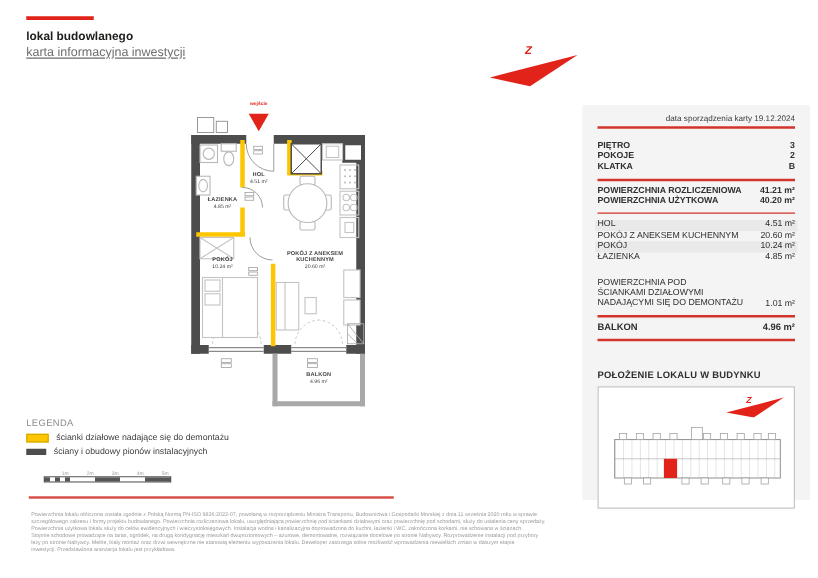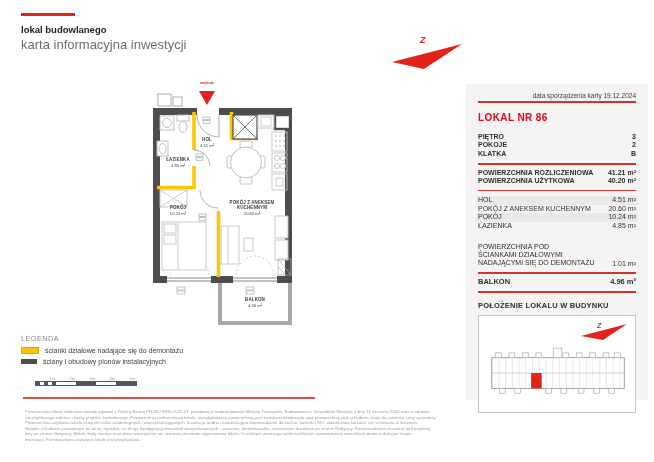--- a/index.html
+++ b/index.html
@@ -3,21 +3,21 @@
 <meta charset="utf-8">
 <style>
   html,body{margin:0;padding:0;background:#ffffff;}
   .page{position:relative;width:654px;height:462px;background:#fff;overflow:hidden;
         font-family:"Liberation Sans",sans-serif;color:#2e2e2e;}
 
   
   .brand{position:absolute;left:21px;top:13px;}
   .brand-rule{width:54px;height:3px;background:#e2231a;margin-bottom:8px;}
   .brand-title{font-size:9.5px;font-weight:bold;color:#1d1d1b;}
-  .brand-sub{font-size:13px;color:#6e6e6e;margin-top:2px;}
+  .brand-sub{font-size:10px;color:#6e6e6e;margin-top:2px;text-decoration:underline;}
 
   
   .compass-main{position:absolute;left:388px;top:32px;width:78px;height:44px;}
 
   
   .plan-svg{position:absolute;left:140px;top:80px;width:190px;height:255px;}
   .plab{position:absolute;text-align:center;transform:translateX(-50%) scale(0.56);
         transform-origin:top center;white-space:nowrap;color:#3d3d3d;}
   .plab .nm{font-size:8px;font-weight:bold;letter-spacing:.2px;}
   .plab .ar{font-size:7.4px;margin-top:1px;font-weight:normal;}
@@ -58,21 +58,21 @@
   .areas{margin-top:4px;margin-bottom:4px;}
   .rrule.m1{margin-top:5px;}
   .rooms{margin-top:5px;}
   .rooms .kv{line-height:8.5px;padding:0 2px;margin:0 -2px;}
   .rooms .kv:nth-child(odd){background:#e9e9e9;}
   .demontaz{margin-top:13px;display:flex;justify-content:space-between;align-items:flex-end;}
   .demontaz .lines div{font-size:7px;line-height:8px;}
   .demontaz .val{font-size:7px;}
   .balkrow{margin:4.5px 0;}
   .balkrow .kv{font-size:7.5px;font-weight:bold;}
-  .p-postitle{font-size:7.5px;font-weight:bold;margin-top:8px;letter-spacing:.2px;}
+  .p-postitle{font-size:7.5px;font-weight:bold;margin-top:22px;letter-spacing:.2px;}
   .posbox{margin-top:5px;height:96px;background:#fff;border:1px solid #c6c6c6;position:relative;}
   .posbox .compass-sm{position:absolute;right:6px;top:4px;width:52px;height:20px;}
   .posbox .bldg{position:absolute;left:7px;top:26px;width:144px;height:64px;}
 </style>
 </head>
 <body>
 
 <div class="page">
 
   <div class="brand">
@@ -288,21 +288,20 @@
     <div>Powierzchnia użytkowa lokalu służy do celów ewidencyjnych i wieczystoksięgowych. Instalacja wodna i kanalizacyjna doprowadzona do kuchni, łazienki i WC, zakończona korkami, nie schowana w ścianach.</div>
     <div>Stopnie schodowe prowadzące na taras, ogródek, na drugą kondygnację mieszkań dwupoziomowych – ażurowe, demontowalne, rozwiązanie docelowe po stronie Nabywcy. Rozprowadzenie instalacji pod przybory</div>
     <div>leży po stronie Nabywcy. Meble, biały montaż oraz drzwi wewnętrzne nie stanowią elementu wyposażenia lokalu. Deweloper zastrzega sobie możliwość wprowadzenia niewielkich zmian w dalszym etapie</div>
     <div>inwestycji. Przedstawiona aranżacja lokalu jest przykładowa.</div>
   </div>
 
   <div class="panel">
     <div class="p-date">data sporządzenia karty 19.12.2024</div>
     <div class="rrule"></div>
 
-    <div class="p-title">LOKAL NR 86</div>
 
     <div class="attrs">
       <div class="kv b">
           <span>PIĘTRO</span>
           <span>3</span>
         </div>
       <div class="kv b">
           <span>POKOJE</span>
           <span>2</span>
         </div>

